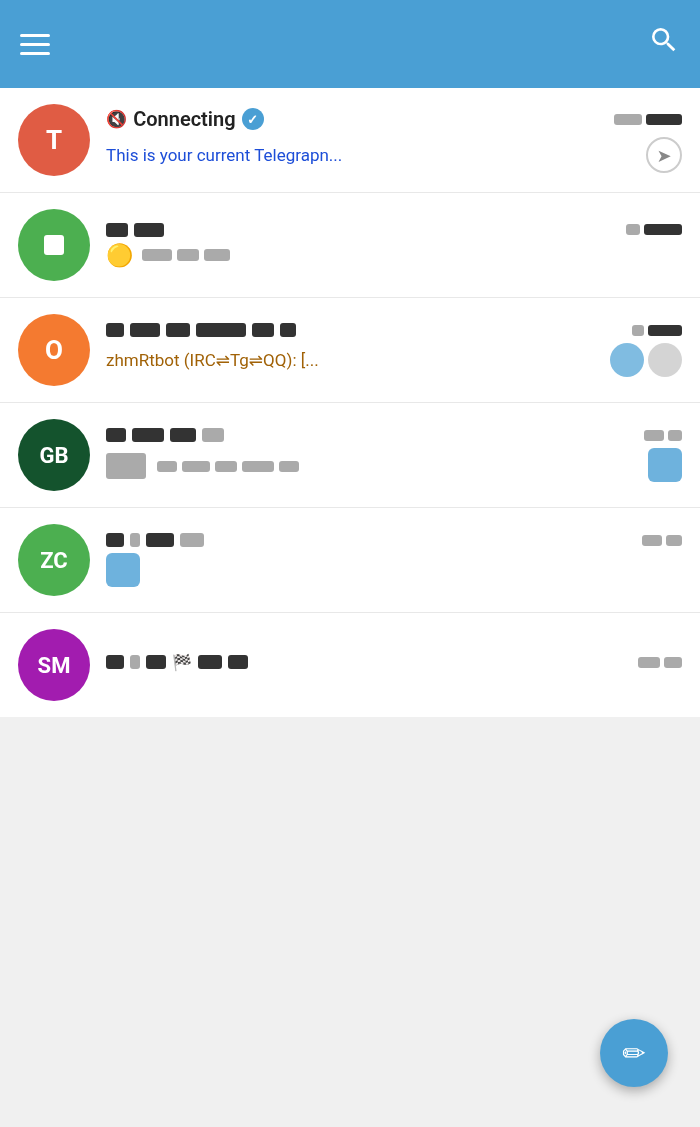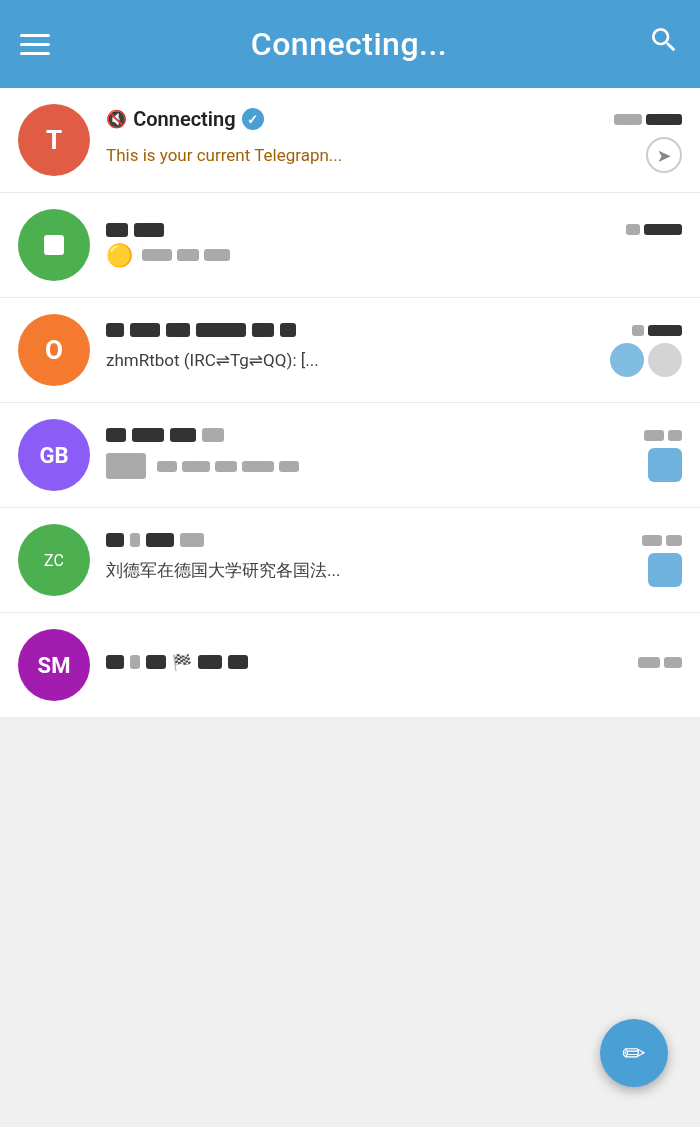--- a/index.html
+++ b/index.html
@@ -106,28 +106,28 @@
       border-radius: 50%;
       display: flex;
       align-items: center;
       justify-content: center;
       color: white;
       font-size: 13px;
     }
 
     .chat-preview {
       font-size: 17px;
-      color: #a16207;
+      color: #1d4ed8;
       white-space: nowrap;
       overflow: hidden;
       text-overflow: ellipsis;
     }
 
     .chat-preview.highlight {
-      color: #404040;
+      color: #a16207;
     }
 
     
     .chat-preview-row {
       display: flex;
       align-items: center;
       gap: 5px;
       margin-top: 2px;
     }
 
@@ -194,21 +194,20 @@
   </style>
 </head>
 <body>
 
 <div class="topbar">
   <div class="hamburger">
     <span></span>
     <span></span>
     <span></span>
   </div>
-  <span class="topbar-title">Connecting...</span>
   <div class="topbar-icon">
     <svg width="32" height="32" viewBox="0 0 24 24" fill="white">
       <path d="M15.5 14h-.79l-.28-.27A6.471 6.471 0 0 0 16 9.5 6.5 6.5 0 1 0 9.5 16c1.61 0 3.09-.59 4.23-1.57l.27.28v.79l5 4.99L20.49 19l-4.99-5zm-6 0C7.01 14 5 11.99 5 9.5S7.01 5 9.5 5 14 7.01 14 9.5 11.99 14 9.5 14z"></path>
     </svg>
   </div>
 </div>
 
 <div class="chat-list">
 
   <div class="chat-item">
@@ -289,21 +288,21 @@
         <div style="display:flex;gap:4px;">
           <div style="width:34px;height:34px;background:#4a9fd4;border-radius:50%;opacity:0.7;"></div>
           <div style="width:34px;height:34px;background:#aaa;border-radius:50%;opacity:0.5;"></div>
         </div>
       </div>
     </div>
   </div>
 
 
   <div class="chat-item">
-    <div class="avatar" style="background:#8b5cf6;">
+    <div class="avatar" style="background:#14532d;">
       <span style="font-size:22px;font-weight:bold;">GB</span>
     </div>
     <div class="chat-content">
       <div class="chat-header">
         <div class="name-row-blurred">
           <span class="blk" style="width:20px;height:14px;"></span>
           <span class="blk" style="width:32px;height:14px;"></span>
           <span class="blk" style="width:26px;height:14px;"></span>
           <span class="blk-gray" style="width:22px;height:14px;"></span>
         </div>
@@ -321,37 +320,36 @@
           <span class="blk-gray" style="width:32px;height:11px;"></span>
           <span class="blk-gray" style="width:20px;height:11px;"></span>
         </div>
         <div style="width:34px;height:34px;background:#4a9fd4;border-radius:6px;opacity:0.8;"></div>
       </div>
     </div>
   </div>
 
   <div class="chat-item">
     <div class="avatar" style="background:#4caf50;">
-      <span style="font-size:16px;font-weight:normal;">ZC</span>
+      <span style="font-size:22px;font-weight:bold;">ZC</span>
     </div>
     <div class="chat-content">
       <div class="chat-header">
         <div class="name-row-blurred">
           <span class="blk" style="width:18px;height:14px;"></span>
           <span class="blk-gray" style="width:10px;height:14px;"></span>
           <span class="blk" style="width:28px;height:14px;"></span>
           <span class="blk-gray" style="width:24px;height:14px;"></span>
         </div>
         <div style="display:flex;gap:4px;align-items:center;">
           <span class="blk-gray" style="width:20px;height:11px;"></span>
           <span class="blk-gray" style="width:16px;height:11px;"></span>
         </div>
       </div>
       <div style="display:flex;align-items:center;justify-content:space-between;">
-        <span class="chat-preview highlight">刘德军在德国大学研究各国法...</span>
         <div style="width:34px;height:34px;background:#4a9fd4;border-radius:6px;opacity:0.8;"></div>
       </div>
     </div>
   </div>
 
   <div class="chat-item">
     <div class="avatar" style="background:#a21caf;">
       <span style="font-size:22px;font-weight:bold;">SM</span>
     </div>
     <div class="chat-content">

